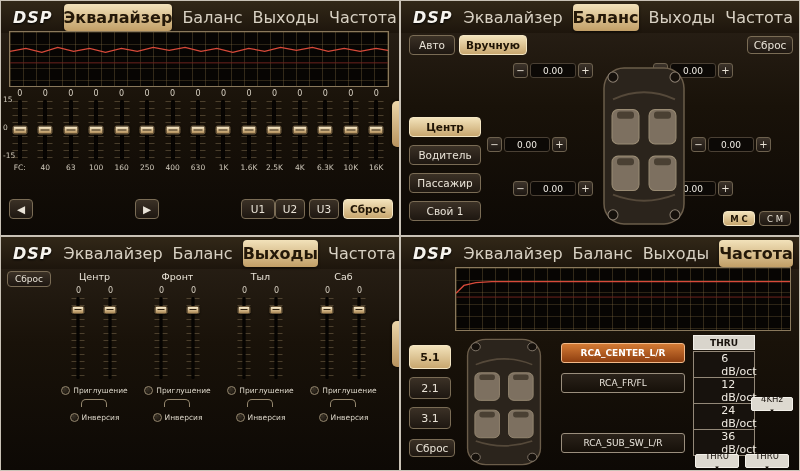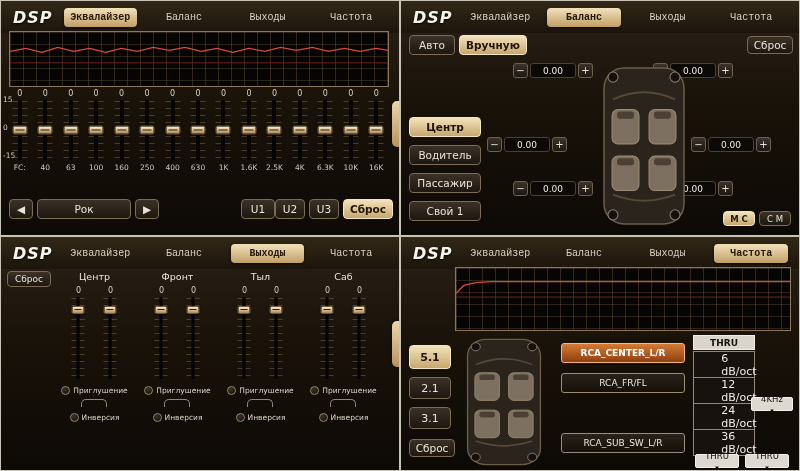--- a/index.html
+++ b/index.html
@@ -4,21 +4,21 @@
 <style>
   * { margin:0; padding:0; box-sizing:border-box; }
   html,body { width:800px; height:471px; background:#000; font-family:"DejaVu Sans",sans-serif; color:#e6e0d4; overflow:hidden; }
   .grid { display:grid; grid-template-columns:400px 400px; grid-template-rows:236px 235px; width:800px; height:471px; }
   .panel { position:relative; overflow:hidden; border:1px solid #c9c2b6;
            background:linear-gradient(180deg,#2b2218 0%,#191209 45%,#0d0905 100%); }
   
   .hdr { position:absolute; top:0; left:0; right:0; height:28px; display:flex; align-items:center; padding:16px 6px;
          background:linear-gradient(180deg,#322818,#1d150c); }
   .logo { font-size:16px; font-style:italic; font-weight:bold; color:#f7f4ee; letter-spacing:1px; margin:0 6px; text-shadow:0 1px 2px #000; }
-  .tab { flex:1; text-align:center; margin:0 5px; padding:4px 0; font-size:10px; color:#d8d1c3; border-radius:4px; white-space:nowrap;font-family:Liberation Mono, monospace; }
+  .tab { flex:1; text-align:center; margin:0 5px; padding:4px 0; font-size:16px; color:#d8d1c3; border-radius:4px; white-space:nowrap; }
   .tab.active { background:linear-gradient(180deg,#f2e2ba,#c19e66); color:#241808; font-weight:bold; box-shadow:0 1px 3px rgba(0,0,0,.6); }
   
   .btn { position:absolute; display:flex; align-items:center; justify-content:center;
          background:linear-gradient(180deg,#3b3126,#1e1711); border:1px solid #7a6c55; border-radius:4px;
          color:#e9e3d7; font-size:10.5px; padding:0; font-family:inherit; cursor:pointer; }
   .btn.lit { background:linear-gradient(180deg,#f2e2ba,#c8a76f); border-color:#f4e6c4; color:#201505; font-weight:bold; }
   
   .graph { position:absolute; border:1px solid #8a795c; background-color:#070503;
            background-image:
              repeating-linear-gradient(to right, rgba(130,108,66,.35) 0 1px, transparent 1px 13px),
@@ -239,21 +239,20 @@
           <div class="band-sl">
             <div class="ticks"></div>
             <div class="track"></div>
             <div class="thumb"></div>
           </div>
           <div class="band-freq">16K</div>
         </div>
     </div>
 
     <button class="btn" style="left:8px;top:198px;width:24px;height:20px">◀</button>
-    <button class="btn" style="left:36px;top:198px;width:94px;height:20px">Рок</button>
     <button class="btn" style="left:134px;top:198px;width:24px;height:20px">▶</button>
     <button class="btn" style="left:240px;top:198px;width:34px;height:20px">U1</button>
     <button class="btn" style="left:274px;top:198px;width:30px;height:20px">U2</button>
     <button class="btn" style="left:308px;top:198px;width:30px;height:20px">U3</button>
     <button class="btn lit" style="left:342px;top:198px;width:50px;height:20px">Сброс</button>
 
     <div class="handle" style="top:100px"></div>
   </section>
 
   <section class="panel">

